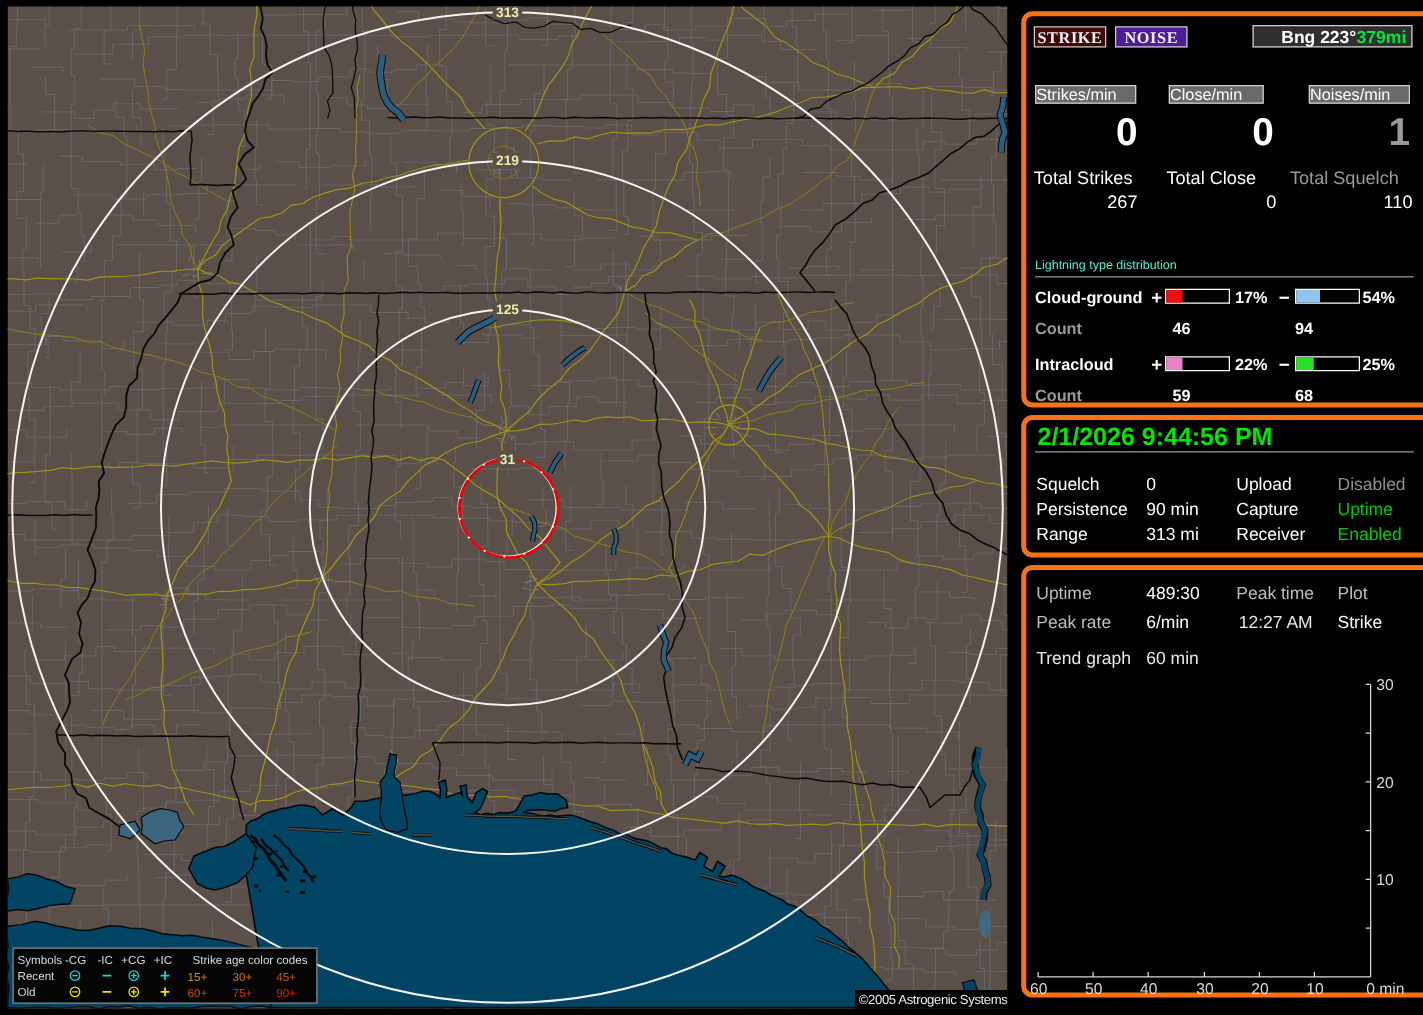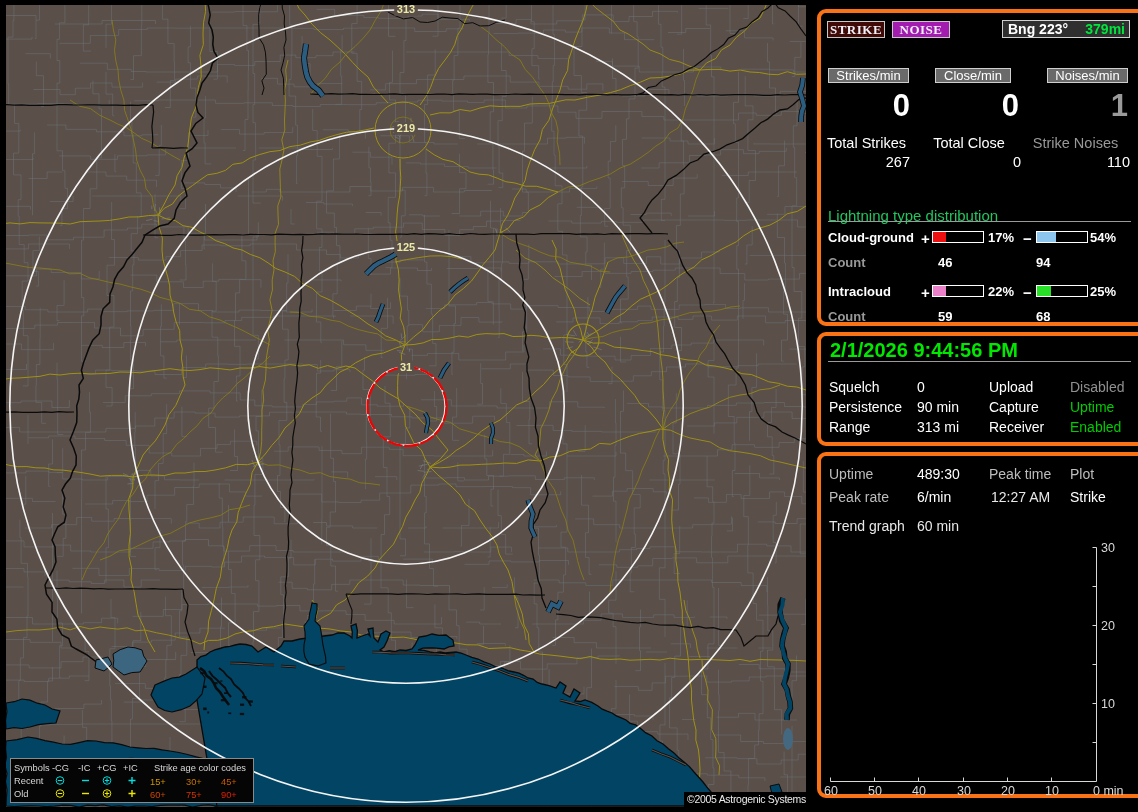--- a/index.html
+++ b/index.html
@@ -1,31 +1,31 @@
 <!DOCTYPE html>
 <html><head><meta charset="utf-8"><title>NexStorm</title>
 <style>
 html,body{margin:0;padding:0;background:#000;width:1138px;height:812px;overflow:hidden}
 *{box-sizing:border-box}
 body{font-family:"Liberation Sans",sans-serif;-webkit-font-smoothing:antialiased}
 #panel{position:absolute;left:813px;top:0;width:319px;height:812px}
 .box{position:absolute;left:4px;width:372px;border:4px solid #f97316;border-radius:9px;background:#000}
 .btn{position:absolute;top:8px;height:17px;line-height:15px;text-align:center;font-size:13px;font-weight:bold;font-family:"Liberation Serif",serif;letter-spacing:0.5px}
 .strike{left:6px;width:58px;color:#f0f0f8;background:#400a06;border:1px solid #c8c8c8}
-.noise{left:71px;width:58px;color:#f0f0f8;background:#a21caf;border:1px solid #c8c8c8}
+.noise{left:71px;width:58px;color:#f0f0f8;background:#4c1d95;border:1px solid #c8c8c8}
 .bngbar{position:absolute;top:7px;left:181px;width:128px;height:18px;background:#2f2f2f;border:1px solid #d0d0d0;font-size:14px;font-weight:bold;line-height:16px}
-.bng{color:#fff;margin-left:5px}
+.bng{color:#fff;margin-left:22px}
 .bngmi{color:#00e53c;position:absolute;right:4px}
-.collbl{position:absolute;top:55px;height:15px;background:#6a6a6a;border:1px solid #cfcfcf;color:#fff;font-size:13px;text-align:center;line-height:13px}
+.collbl{position:absolute;top:55px;height:15px;background:#6a6a6a;border:1px solid #cfcfcf;color:#fff;font-size:13px;line-height:13px}
 .bignum{position:absolute;top:78px;text-align:right;font-size:31px;font-weight:bold;color:#fff;line-height:29px}
 .bignum.gray{color:#9a9a9a}
 .tlbl{position:absolute;text-align:center;font-size:14.5px;color:#fff}
 .tlbl.gray{color:#999}
 .tval{position:absolute;text-align:right;font-size:14.5px;color:#fff}
-.ltd{position:absolute;left:7px;top:194px;font-size:15px;color:#22c55e}
+.ltd{position:absolute;left:7px;top:194px;font-size:10px;color:#5eead4}
 .hr{position:absolute;left:7px;width:303px;border-top:1px solid #9a9a9a}
 .drow{position:absolute;left:7px;width:304px;height:14px;font-size:13px;font-weight:bold;color:#fff}
 .dname{position:absolute;left:0}
 .gray2{color:#999}
 .pm{position:absolute;font-size:15px}
 .bar{position:absolute;top:0.5px;width:52px;height:12px;border:1px solid #fff;background:#000}
 .fill{position:absolute;left:0;top:0;height:10px;display:block}
 .pct{position:absolute}
 .crow{position:absolute;left:7px;width:304px;font-size:13px;font-weight:bold;color:#fff}
 .cv{position:absolute}
@@ -338,21 +338,21 @@
   <div class="btn noise">NOISE</div>
   <div class="bngbar"><span class="bng">Bng 223°</span><span class="bngmi">379mi</span></div>
   <div class="collbl" style="left:7px;width:81px">Strikes/min</div>
   <div class="collbl" style="left:114px;width:76px">Close/min</div>
   <div class="collbl" style="left:226px;width:81px">Noises/min</div>
   <div class="bignum" style="left:0;width:89px">0</div>
   <div class="bignum" style="left:96px;width:102px">0</div>
   <div class="bignum gray" style="left:200px;width:107px">1</div>
   <div class="tlbl" style="left:0;width:91px;top:122px">Total Strikes</div>
   <div class="tlbl" style="left:96px;width:104px;top:122px">Total Close</div>
-  <div class="tlbl gray" style="left:200px;width:109px;top:122px">Strike Noises</div>
+  <div class="tlbl gray" style="left:200px;width:109px;top:122px">Total Squelch</div>
   <div class="tval" style="left:0;width:89px;top:141px">267</div>
   <div class="tval" style="left:96px;width:104px;top:141px">0</div>
   <div class="tval" style="left:200px;width:109px;top:141px">110</div>
   <div class="ltd">Lightning type distribution</div>
   <div class="hr" style="top:208px"></div>
   <div class="drow" style="top:217px">
     <span class="dname">Cloud-ground</span>
         <span class="pm" style="left:93px">+</span>
     <span class="bar" style="left:104px">
           <span class="fill" style="width:13px;background:#ee1010"></span>

